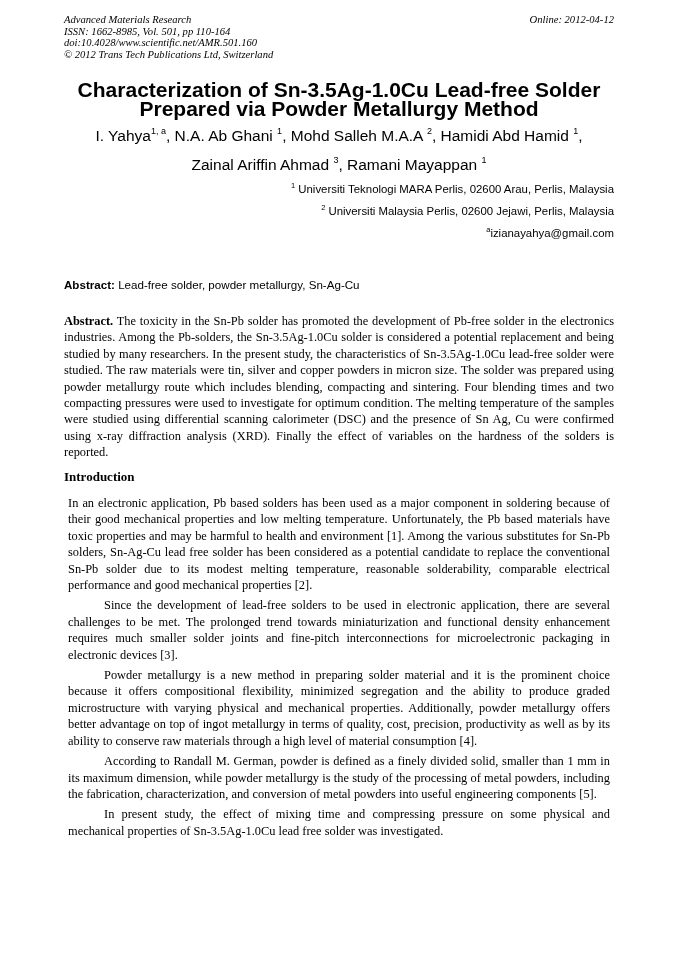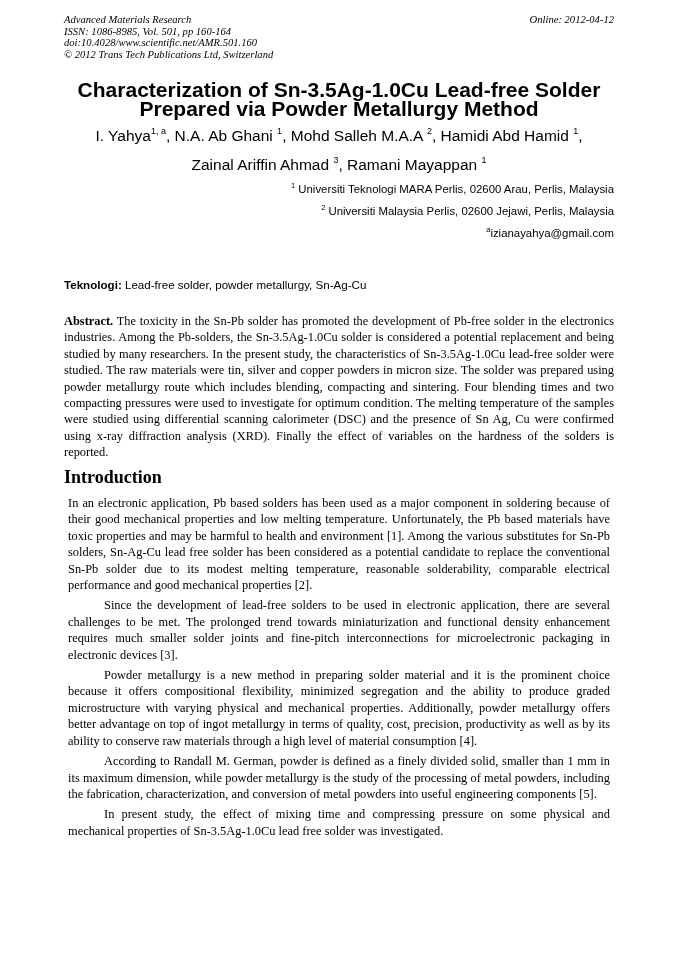--- a/index.html
+++ b/index.html
@@ -79,54 +79,54 @@
     line-height: 16.4px;
     text-align: justify;
   }
   .abstract { top: 313px; }
   .abstract .lbl { font-weight: bold; }
   .intro-head {
     position: absolute;
     left: 64px; top: 469px;
     font-family: "Liberation Serif", serif;
     font-weight: bold;
-    font-size: 18px;
+    font-size: 13px;
     line-height: 16px;
   }
   .intro { top: 491px; }
   .intro p { margin: 4px; }
   .intro p.ind { text-indent: 36px; }
 </style>
 </head>
 <body>
 
 <div class="page">
 
   <div class="hdr-left">
     <div>Advanced Materials Research</div>
-    <div>ISSN: 1086-8985, Vol. 501, pp 160-164</div>
+    <div>ISSN: 1662-8985, Vol. 501, pp 110-164</div>
     <div>doi:10.4028/www.scientific.net/AMR.501.160</div>
     <div>© 2012 Trans Tech Publications Ltd, Switzerland</div>
   </div>
   <div class="hdr-right">Online: 2012-04-12</div>
 
   <div class="title">Characterization of Sn-3.5Ag-1.0Cu Lead-free Solder Prepared via Powder Metallurgy Method</div>
 
   <div class="authors">
     <span><span>I. Yahya</span><sup>1, a</sup><span>, </span></span><span><span>N.A. Ab Ghani </span><sup>1</sup><span>, </span></span><span><span>Mohd Salleh M.A.A </span><sup>2</sup><span>, </span></span><span><span>Hamidi Abd Hamid </span><sup>1</sup><span>,</span></span><br><span><span>Zainal Ariffin Ahmad </span><sup>3</sup><span>, </span></span><span><span>Ramani Mayappan </span><sup>1</sup></span>
   </div>
 
   <div class="affils">
     <div><sup>1</sup><span> Universiti Teknologi MARA Perlis, 02600 Arau, Perlis, Malaysia</span></div>
     <div><sup>2</sup><span> Universiti Malaysia Perlis, 02600 Jejawi, Perlis, Malaysia</span></div>
     <div><sup>a</sup><span>izianayahya@gmail.com</span></div>
   </div>
 
   <div class="keywords">
-    <b>Teknologi:</b><span> Lead-free solder, powder metallurgy, Sn-Ag-Cu</span>
+    <b>Abstract:</b><span> Lead-free solder, powder metallurgy, Sn-Ag-Cu</span>
   </div>
 
   <div class="body-text abstract">
     <span class="lbl">Abstract.</span><span> The toxicity in the Sn-Pb solder has promoted the development of Pb-free solder in the electronics industries. Among the Pb-solders, the Sn-3.5Ag-1.0Cu solder is considered a potential replacement and being studied by many researchers. In the present study, the characteristics of Sn-3.5Ag-1.0Cu lead-free solder were studied. The raw materials were tin, silver and copper powders in micron size. The solder was prepared using powder metallurgy route which includes blending, compacting and sintering. Four blending times and two compacting pressures were used to investigate for optimum condition. The melting temperature of the samples were studied using differential scanning calorimeter (DSC) and  the presence of Sn Ag, Cu were confirmed using x-ray diffraction analysis (XRD). Finally the effect of variables on the hardness of the solders is reported.</span>
   </div>
 
   <div class="intro-head">Introduction</div>
 
   <div class="body-text intro">
     <p>In an electronic application, Pb based solders has been used as a major component in soldering because of their good mechanical properties and low melting temperature. Unfortunately, the Pb based materials have toxic properties and may be harmful to health and environment [1]. Among the various substitutes for Sn-Pb solders, Sn-Ag-Cu lead free solder has been considered as a potential candidate to replace the conventional Sn-Pb solder due to its modest melting temperature, reasonable solderability, comparable electrical performance and good mechanical properties [2].</p>

